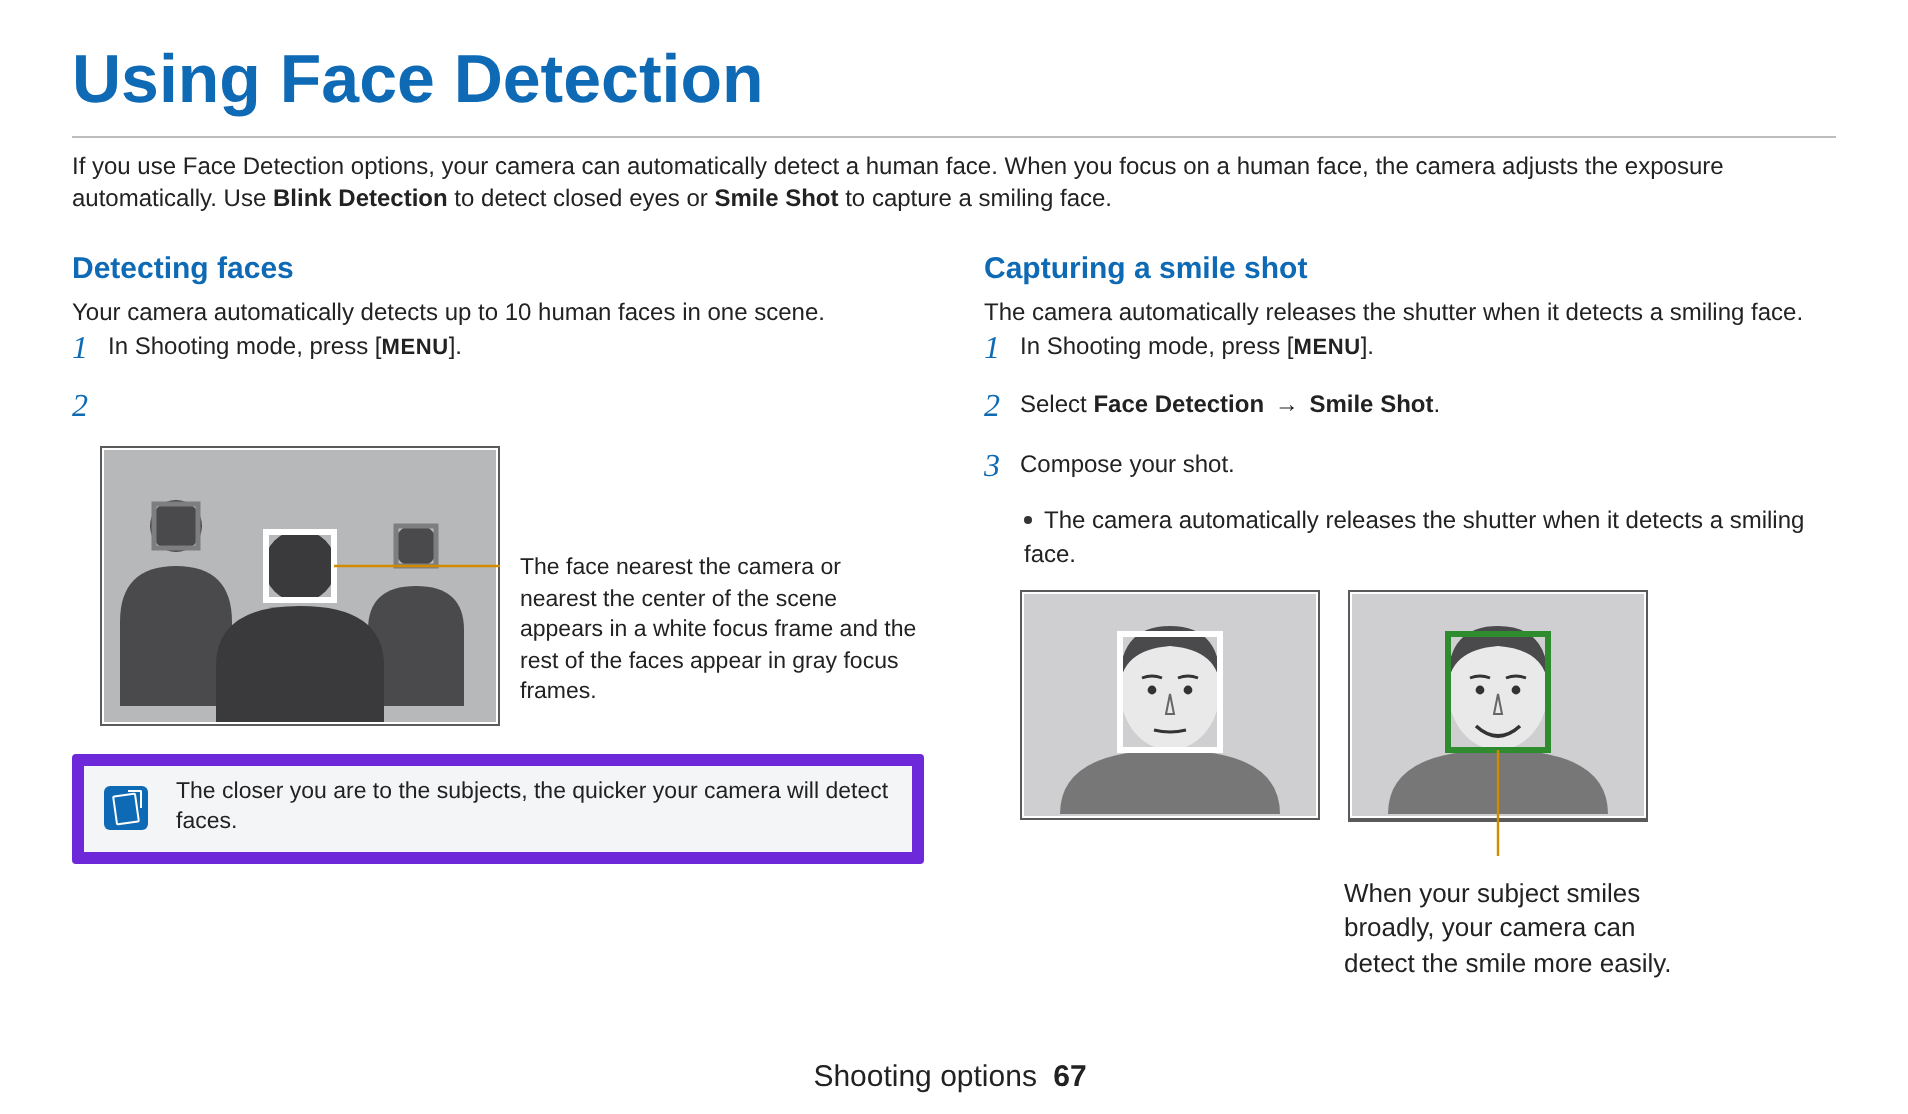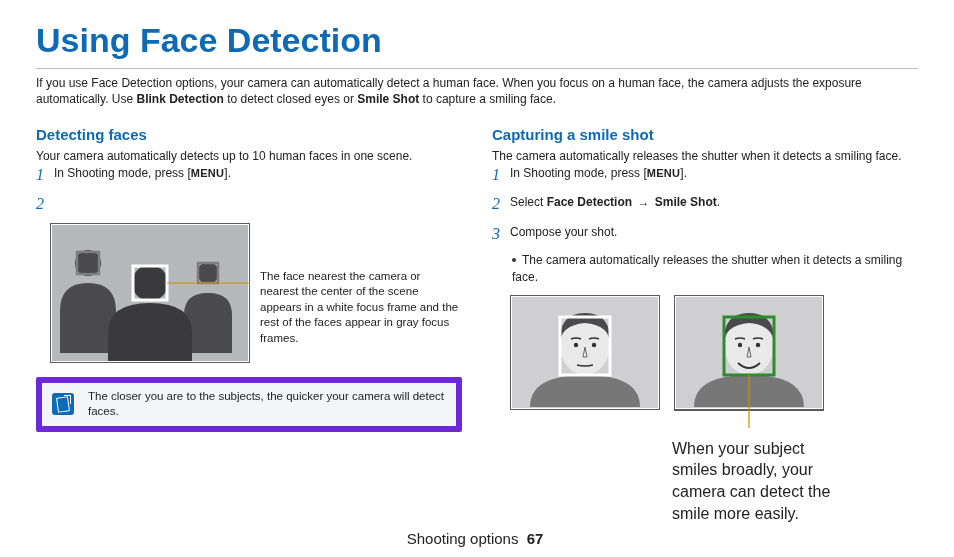--- a/index.html
+++ b/index.html
@@ -87,21 +87,21 @@
   }
   .substep .bullet {
     display: inline-block;
     width: 4px; height: 4px; background:#333; border-radius:50%;
     vertical-align: middle; margin-right: 6px;
     position: relative; top:-1px;
   }
   
   .ill-row {
     display: flex;
-    align-items: flex-start;
+    align-items: center;
     gap: 10px;
     margin: 6px 0 14px 14px;
   }
   .illustration-left {
     width: 200px;
     flex-shrink: 0;
   }
   .callout-text {
     width: 200px;
     font-size: 11.5px;
@@ -146,21 +146,21 @@
   .face-panels {
     display: flex;
     gap: 14px;
     margin: 10px 0 4px 18px;
   }
   .face-panel {
     width: 150px;
   }
   .smile-callout {
     width: 180px;
-    font-size: 16px;
+    font-size: 13px;
     margin: 8px 0 0 180px;
   }
   
   .footer {
     position: absolute;
     bottom: 8px;
     left: 0; right: 4px;
     text-align: center;
     font-size: 15px;
     color: #222;

